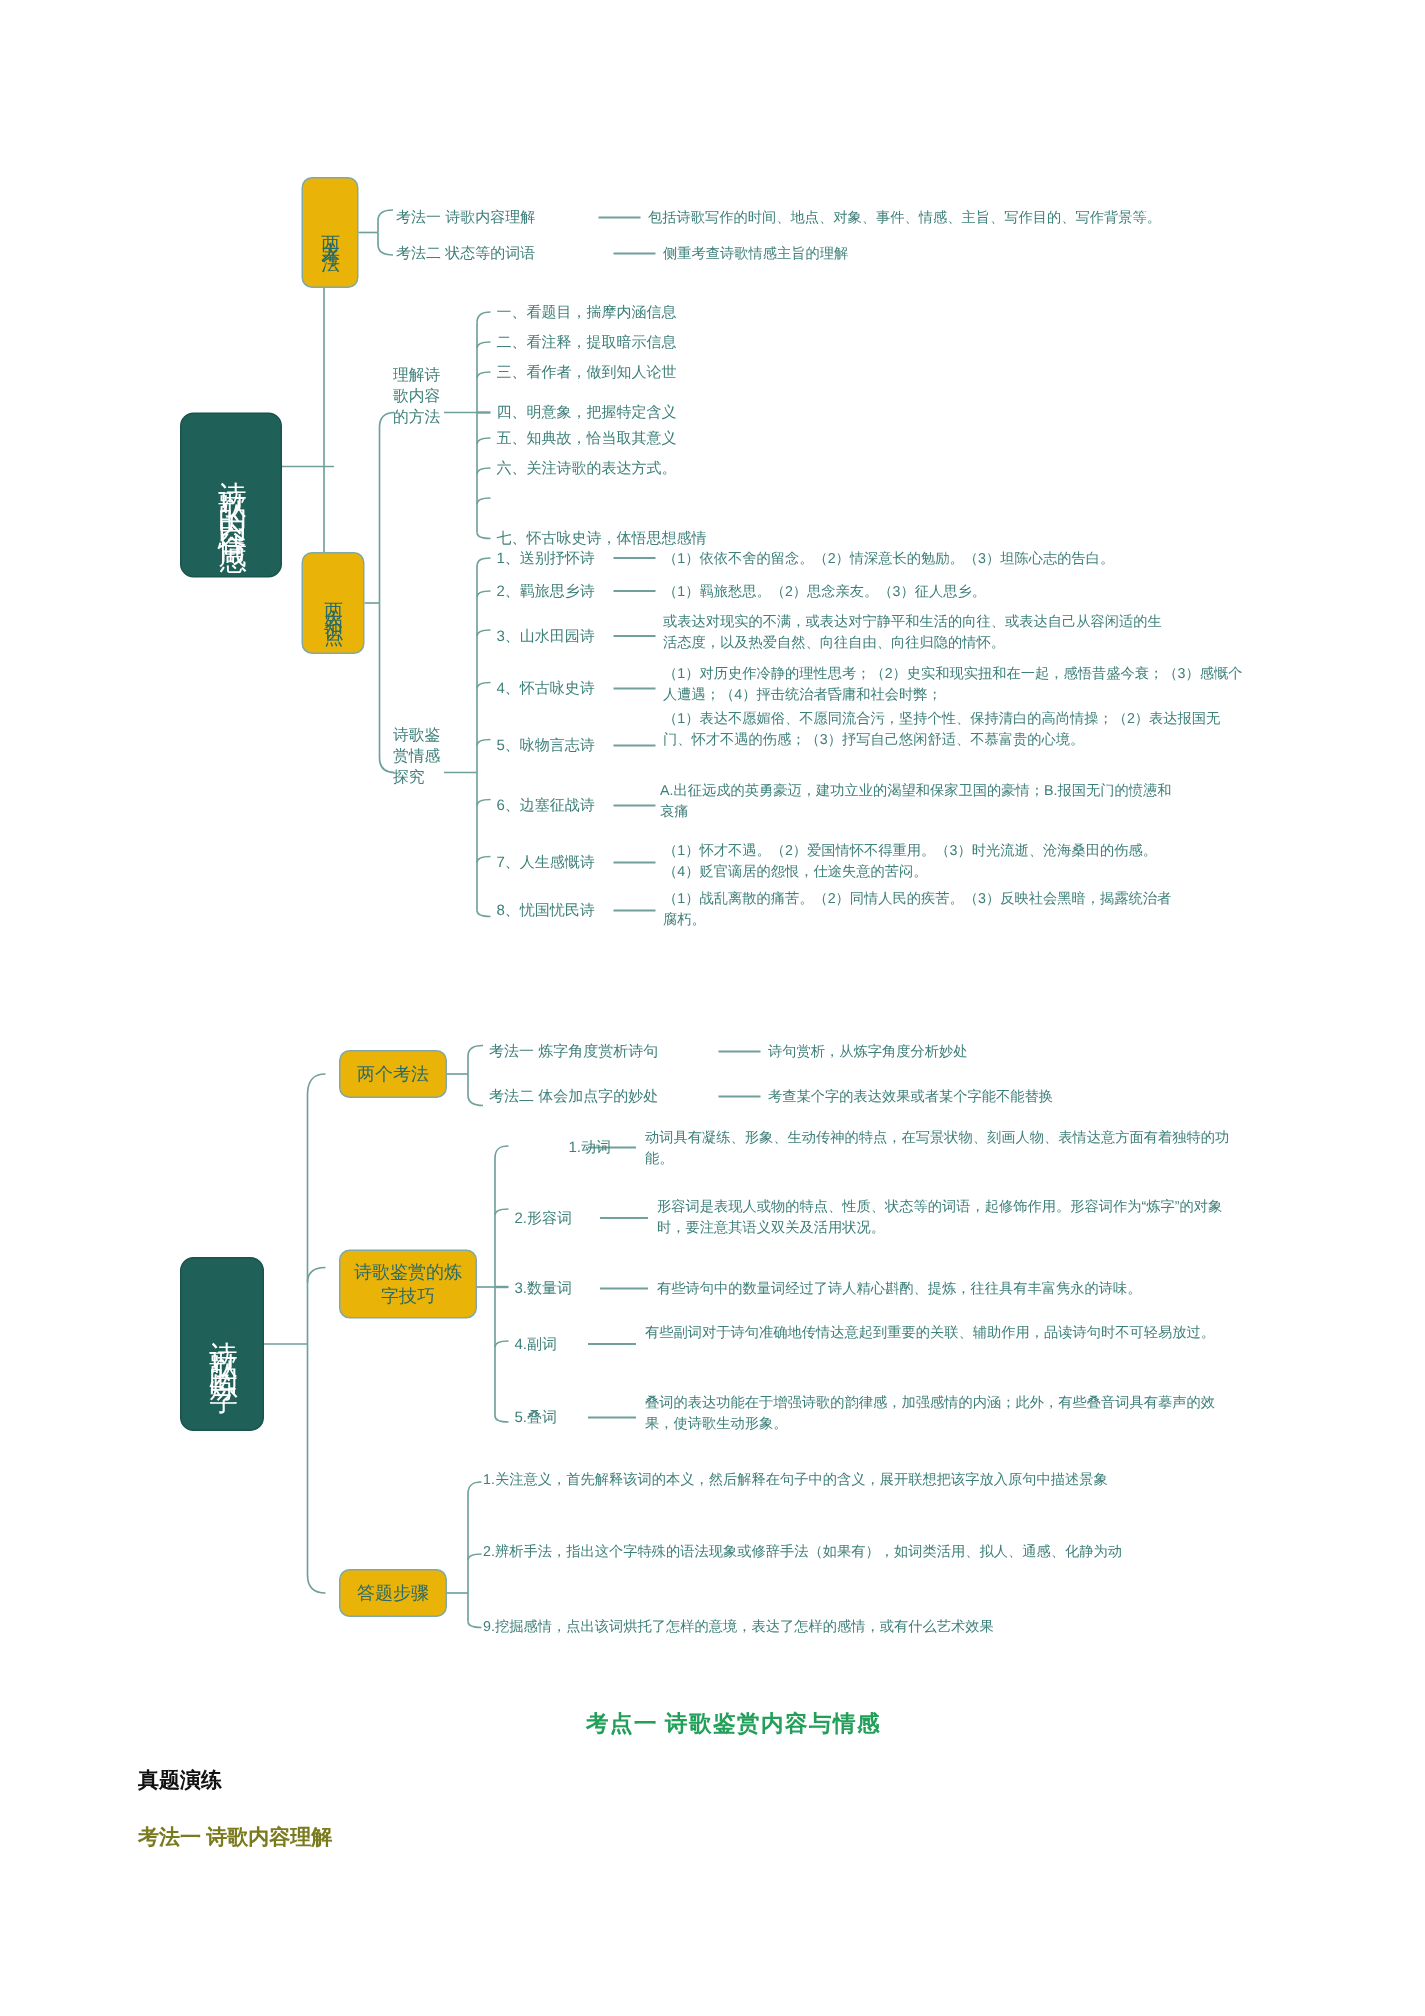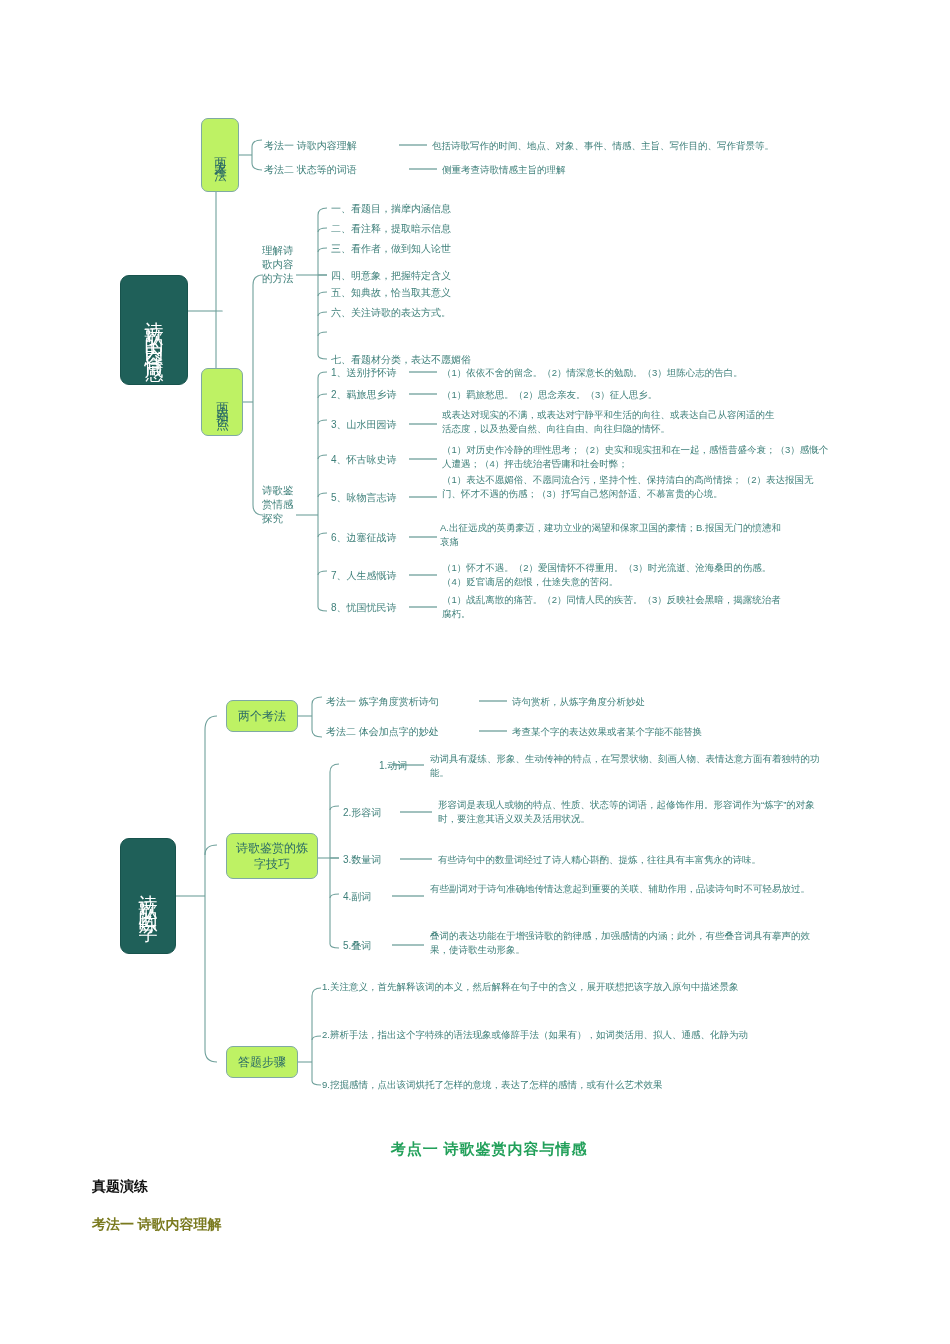--- a/index.html
+++ b/index.html
@@ -13,21 +13,21 @@
 
   
   .root-node{
     position:absolute;background:#1f6059;border:1px solid #18534d;border-radius:9px;
     color:#ffffff;display:flex;align-items:center;justify-content:center;
     writing-mode:vertical-rl;text-orientation:upright;
     font-size:19px;letter-spacing:7px;line-height:1.05;font-weight:400;
     box-sizing:border-box;
   }
   .sub-node{
-    position:absolute;background:#bef264;border:1px solid #7fa9a4;border-radius:7px;
+    position:absolute;background:#eab308;border:1px solid #7fa9a4;border-radius:7px;
     color:#2a6a66;display:flex;align-items:center;justify-content:center;
     box-sizing:border-box;text-align:center;font-size:12px;line-height:1.35;
   }
   .sub-node.vert{
     writing-mode:vertical-rl;text-orientation:upright;letter-spacing:4px;font-size:12.5px;
   }
   .plain-node{
     position:absolute;color:#3d7f79;font-size:10.5px;line-height:1.35;
     box-sizing:border-box;
   }
@@ -176,21 +176,21 @@
   <div class="detail nowrap" style="left:442px;top:163px;">侧重考查诗歌情感主旨的理解</div>
 
   <div class="plain-node" style="left:262px;top:243px;width:36px;">理解诗歌内容的方法</div>
 
   <div class="leaf" style="left:331px;top:202px;">一、看题目，揣摩内涵信息</div>
   <div class="leaf" style="left:331px;top:222px;">二、看注释，提取暗示信息</div>
   <div class="leaf" style="left:331px;top:242px;">三、看作者，做到知人论世</div>
   <div class="leaf" style="left:331px;top:269px;">四、明意象，把握特定含义</div>
   <div class="leaf" style="left:331px;top:286px;">五、知典故，恰当取其意义</div>
   <div class="leaf" style="left:331px;top:306px;">六、关注诗歌的表达方式。</div>
-  <div class="leaf" style="left:331px;top:353px;">七、看题材分类，表达不愿媚俗</div>
+  <div class="leaf" style="left:331px;top:353px;">七、怀古咏史诗，体悟思想感情</div>
 
   <div class="plain-node" style="left:262px;top:483px;width:36px;">诗歌鉴赏情感探究</div>
 
   <div class="leaf" style="left:331px;top:366px;">1、送别抒怀诗</div>
   <div class="detail nowrap" style="left:442px;top:366px;">（1）依依不舍的留念。（2）情深意长的勉励。（3）坦陈心志的告白。</div>
 
   <div class="leaf" style="left:331px;top:388px;">2、羁旅思乡诗</div>
   <div class="detail nowrap" style="left:442px;top:388px;">（1）羁旅愁思。（2）思念亲友。（3）征人思乡。</div>
 
   <div class="leaf" style="left:331px;top:418px;">3、山水田园诗</div>

